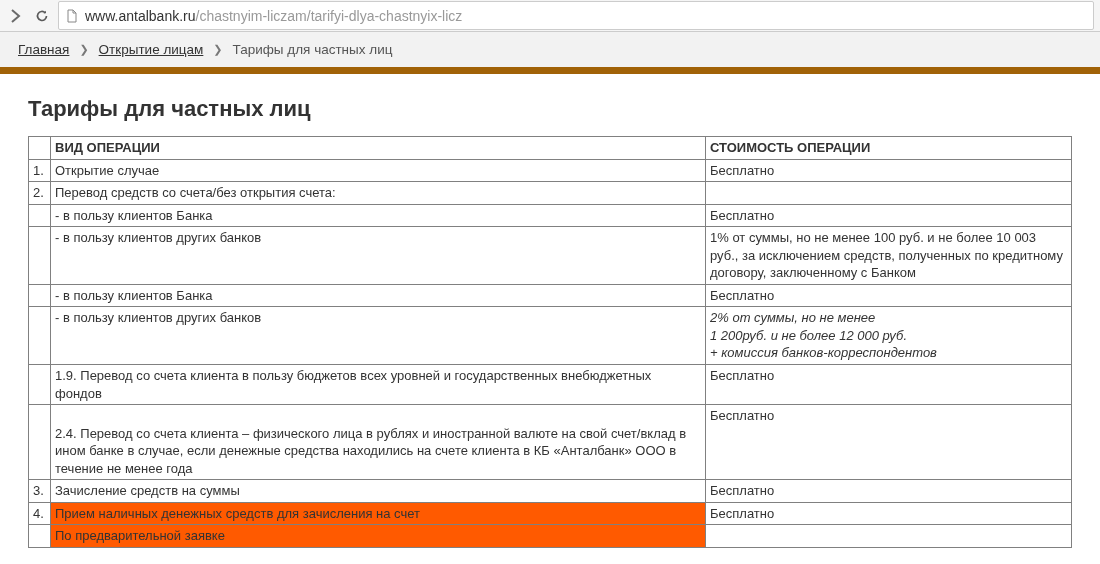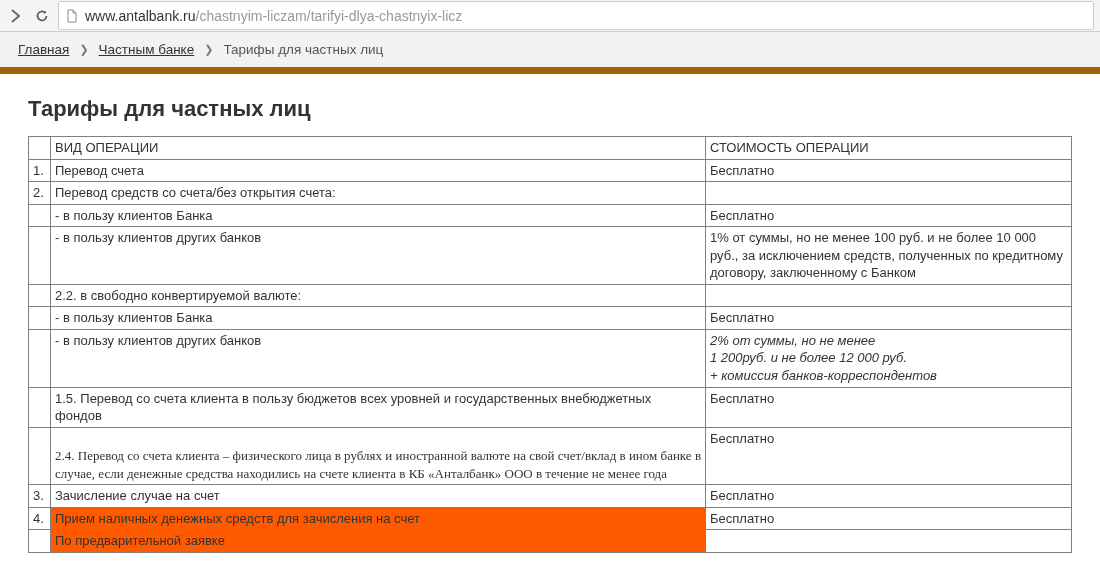--- a/index.html
+++ b/index.html
@@ -81,21 +81,21 @@
     table.tariff col.c-val { }
     table.tariff th, table.tariff td {
       border: 1px solid #808080;
       padding: 2px 4px;
       vertical-align: top;
       text-align: left;
       font-size: 13px;
       line-height: 1.35;
     }
     table.tariff th {
-      font-weight: normal;
+      font-weight: bold;
     }
     .hl { background: #ff5a00; }
   </style>
 </head>
 <body>
 
 <div class="browser-bar">
   <div class="nav-icon">
     <svg width="16" height="16" viewBox="0 0 16 16">
         <path d="M4 2 L11 8 L4 14" fill="none" stroke="#6a6a6a" stroke-width="2"></path>
@@ -116,21 +116,21 @@
     </span>
     <span>
       <span>www.antalbank.ru</span><span class="url-dim">/chastnyim-liczam/tarifyi-dlya-chastnyix-licz</span>
     </span>
   </div>
 </div>
 
 <div class="breadcrumb-bar">
   <a>Главная</a>
   <span class="bc-sep">❯</span>
-  <a>Частным банке</a>
+  <a>Открытие лицам</a>
   <span class="bc-sep">❯</span>
   <span class="bc-current">Тарифы для частных лиц</span>
 </div>
 
 <div class="content">
   <h1>Тарифы для частных лиц</h1>
 
   <table class="tariff">
     <colgroup>
       <col class="c-num">
@@ -140,69 +140,64 @@
     <thead>
       <tr>
         <th></th>
         <th>ВИД ОПЕРАЦИИ</th>
         <th>СТОИМОСТЬ ОПЕРАЦИИ</th>
       </tr>
     </thead>
     <tbody id="tariff-body">
         <tr>
           <td>1.</td>
-          <td style="white-space: pre-line;">Перевод счета</td>
+          <td style="white-space: pre-line;">Открытие случае</td>
           <td style="white-space: pre-line;">Бесплатно</td>
         </tr>
         <tr>
           <td>2.</td>
           <td style="white-space: pre-line; margin-left: 44px;">Перевод средств со счета/без открытия счета:</td>
           <td style="white-space: pre-line;"></td>
         </tr>
         <tr>
           <td></td>
           <td style="white-space: pre-line;">- в пользу клиентов Банка</td>
           <td style="white-space: pre-line;">Бесплатно</td>
         </tr>
         <tr>
           <td></td>
           <td style="white-space: pre-line;">- в пользу клиентов других банков</td>
-          <td style="white-space: pre-line;">1% от суммы, но не менее 100 руб. и не более 10 000 руб., за исключением средств, полученных по кредитному договору, заключенному с Банком</td>
-        </tr>
-        <tr>
-          <td></td>
-          <td style="white-space: pre-line;">2.2. в свободно конвертируемой валюте:</td>
-          <td style="white-space: pre-line;"></td>
+          <td style="white-space: pre-line;">1% от суммы, но не менее 100 руб. и не более 10 003 руб., за исключением средств, полученных по кредитному договору, заключенному с Банком</td>
         </tr>
         <tr>
           <td></td>
           <td style="white-space: pre-line;">- в пользу клиентов Банка</td>
           <td style="white-space: pre-line;">Бесплатно</td>
         </tr>
         <tr>
           <td></td>
           <td style="white-space: pre-line;">- в пользу клиентов других банков</td>
           <td style="white-space: pre-line; font-style: italic;">2% от суммы, но не менее
 1 200руб. и не более 12 000 руб.
 + комиссия банков-корреспондентов</td>
         </tr>
         <tr>
           <td></td>
-          <td style="white-space: pre-line;">1.5. Перевод со счета клиента в пользу бюджетов всех уровней и государственных внебюджетных фондов</td>
-          <td style="white-space: pre-line;">Бесплатно</td>
-        </tr>
-        <tr>
-          <td></td>
-          <td style="white-space: pre-line; font-family: Liberation Serif, serif;">
+          <td style="white-space: pre-line;">1.9. Перевод со счета клиента в пользу бюджетов всех уровней и государственных внебюджетных фондов</td>
+          <td style="white-space: pre-line;">Бесплатно</td>
+        </tr>
+        <tr>
+          <td></td>
+          <td style="white-space: pre-line;">
 2.4. Перевод со счета клиента – физического лица в рублях и иностранной валюте на свой счет/вклад в ином банке в случае, если денежные средства находились на счете клиента в КБ «Анталбанк» ООО в течение не менее года</td>
           <td style="white-space: pre-line;">Бесплатно</td>
         </tr>
         <tr>
           <td>3.</td>
-          <td style="white-space: pre-line;">Зачисление случае на счет</td>
+          <td style="white-space: pre-line;">Зачисление средств на суммы</td>
           <td style="white-space: pre-line;">Бесплатно</td>
         </tr>
         <tr>
           <td>4.</td>
           <td class="hl" style="white-space: pre-line; margin-top: 40px;">Прием наличных денежных средств для зачисления на счет</td>
           <td style="white-space: pre-line;">Бесплатно</td>
         </tr>
         <tr>
           <td></td>
           <td class="hl" style="white-space: pre-line;">По предварительной заявке</td>

